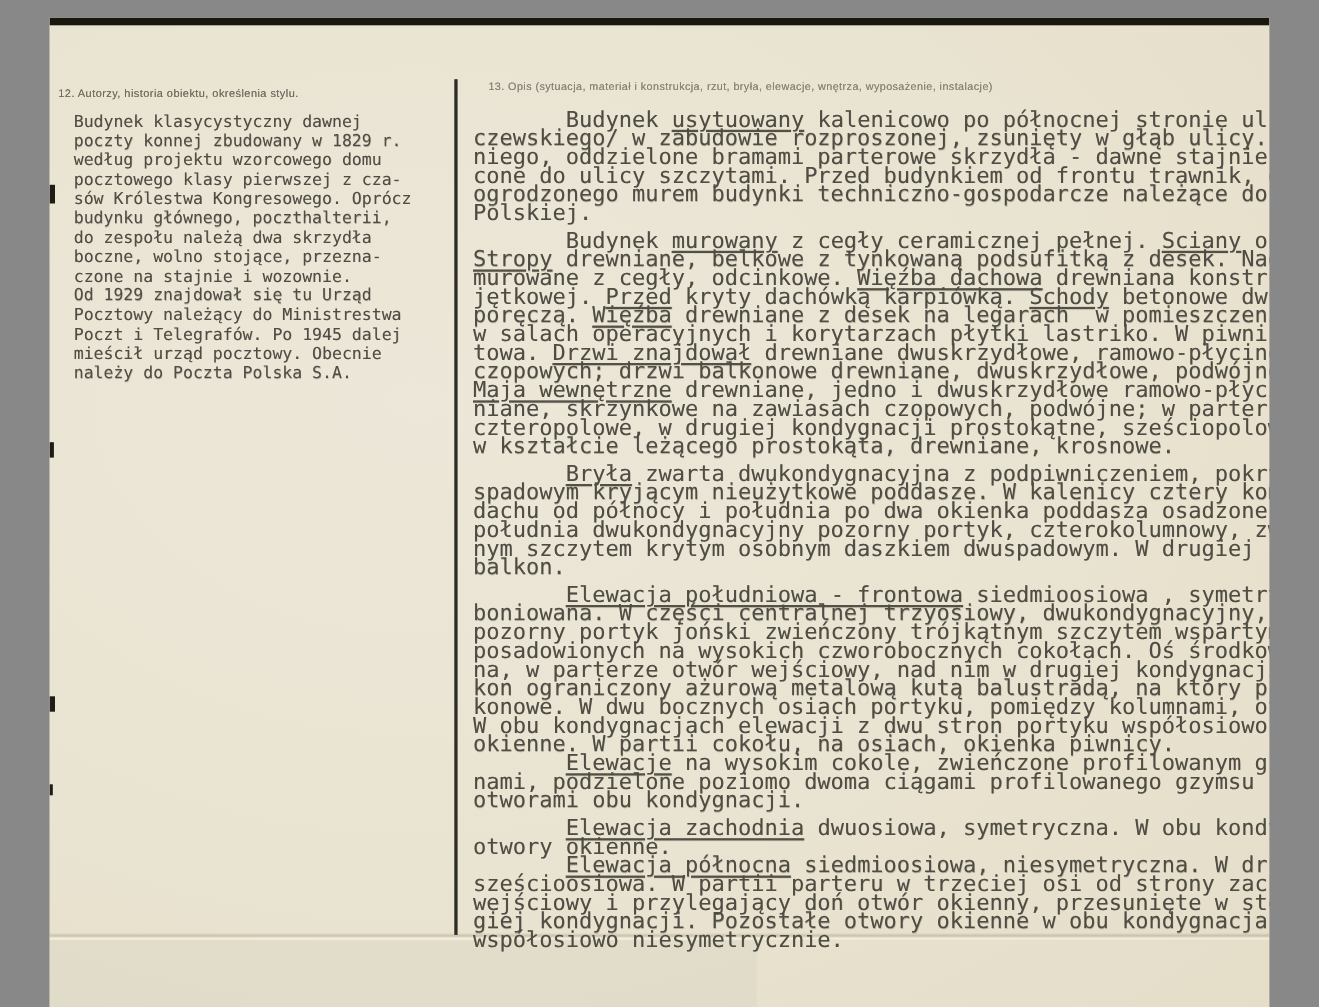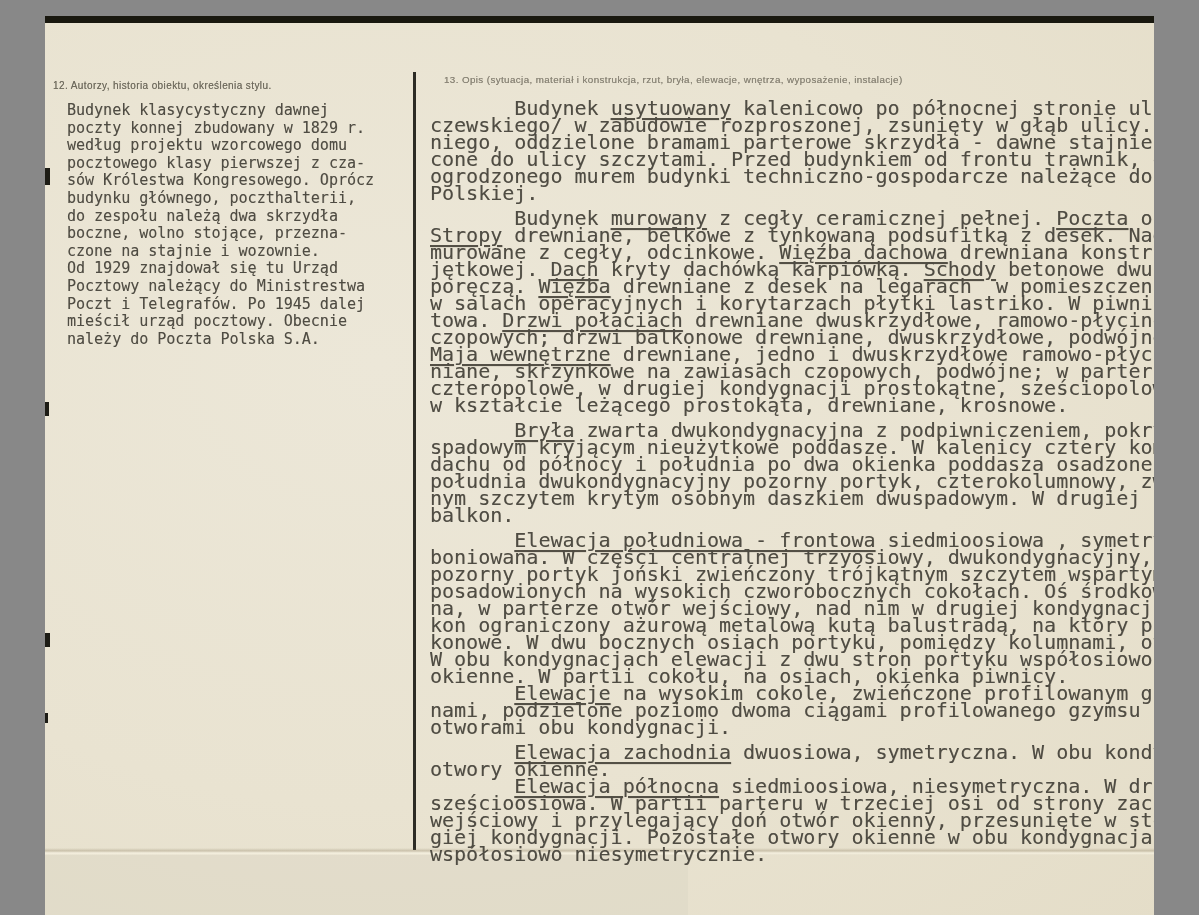--- a/index.html
+++ b/index.html
@@ -105,27 +105,27 @@
 mieścił urząd pocztowy. Obecnie
 należy do Poczta Polska S.A.</div>
 
   <div class="typed col-right-body">
       <div class="para gap">       Budynek <span class="kw">usytuowany</span> kalenicowo po północnej stronie ul. 3 Maja /d.Swier-
 czewskiego/ w zabudowie rozproszonej, zsunięty w głąb ulicy. Prostopadle do
 niego, oddzielone bramami parterowe skrzydła - dawne stajnie i wozownie, zwró-
 cone do ulicy szczytami. Przed budynkiem od frontu trawnik, od strony podwórza
 ogrodzonego murem budynki techniczno-gospodarcze należące do Telekomunikacji
 Polskiej.</div>
-      <div class="para gap">       Budynek <span class="kw">murowany</span> z cegły ceramicznej pełnej. <span class="kw">Poczta</span> obustronnie tynkowane.
+      <div class="para gap">       Budynek <span class="kw">murowany</span> z cegły ceramicznej pełnej. <span class="kw">Sciany</span> obustronnie tynkowane.
 <span class="kw">Stropy</span> drewniane, belkowe z tynkowaną podsufitką z desek. Nad piwnicą <span class="kw">sklepienie</span>
 murowane z cegły, odcinkowe. <span class="kw">Więźba dachowa</span> drewniana konstrukcji krokwiowo-
-jętkowej. <span class="kw">Dach</span> kryty dachówką karpiówką. <span class="kw">Schody</span> betonowe dwubiegowe z metalową
+jętkowej. <span class="kw">Przed</span> kryty dachówką karpiówką. <span class="kw">Schody</span> betonowe dwubiegowe z metalową
 poręczą. <span class="kw">Więźba</span> drewniane z desek na legarach  w pomieszczeniach biurowych,
 w salach operacyjnych i korytarzach płytki lastriko. W piwnicy wylewka cemen-
-towa. <span class="kw">Drzwi połaciach</span> drewniane dwuskrzydłowe, ramowo-płycinowe na zawiasach
+towa. <span class="kw">Drzwi znajdował</span> drewniane dwuskrzydłowe, ramowo-płycinowe na zawiasach
 czopowych; drzwi balkonowe drewniane, dwuskrzydłowe, podwójne, przeszklone.
 <span class="kw">Maja wewnętrzne</span> drewniane, jedno i dwuskrzydłowe ramowo-płycinowe. <span class="kw">Okna</span> drew-
 niane, skrzynkowe na zawiasach czopowych, podwójne; w parterze kwadratowe,
 czteropolowe, w drugiej kondygnacji prostokątne, sześciopolowe. Okna piwnic
 w kształcie leżącego prostokąta, drewniane, krosnowe.</div>
       <div class="para gap">       <span class="kw">Bryła</span> zwarta dwukondygnacyjna z podpiwniczeniem, pokryta dachem cztero-
 spadowym kryjącym nieużytkowe poddasze. W kalenicy cztery kominy. W połaciach
 dachu od północy i południa po dwa okienka poddasza osadzone w powiece. Od
 południa dwukondygnacyjny pozorny portyk, czterokolumnowy, zwieńczony trójkąt-
 nym szczytem krytym osobnym daszkiem dwuspadowym. W drugiej kondygnacji portyku

